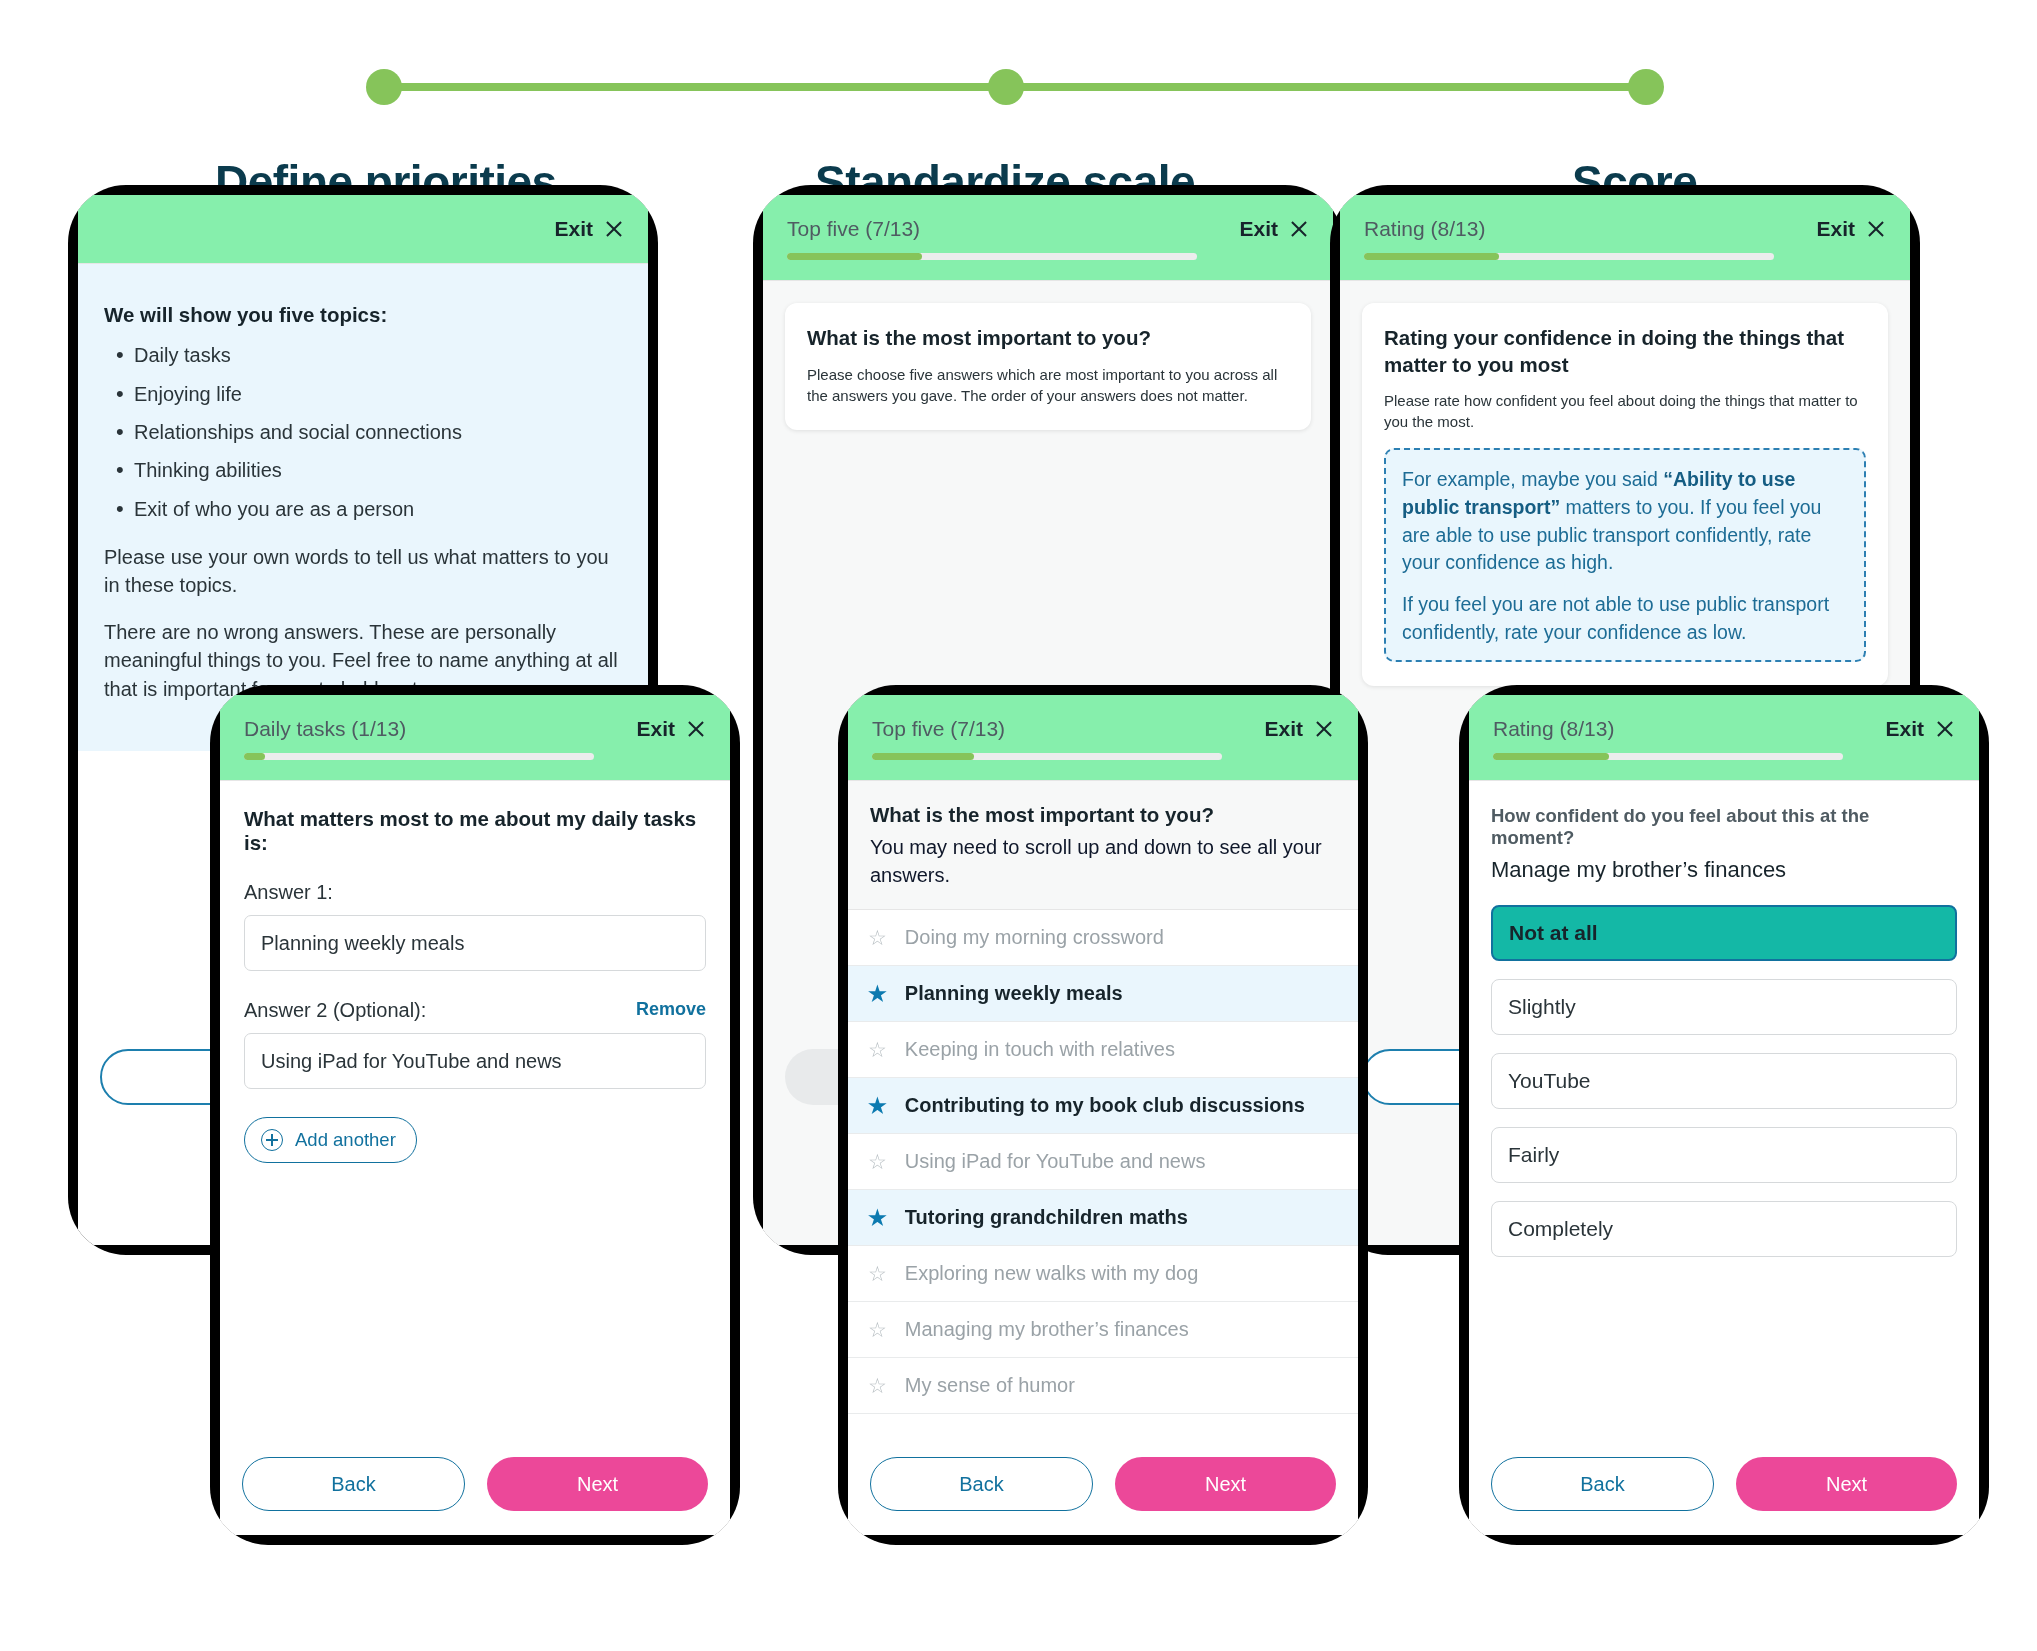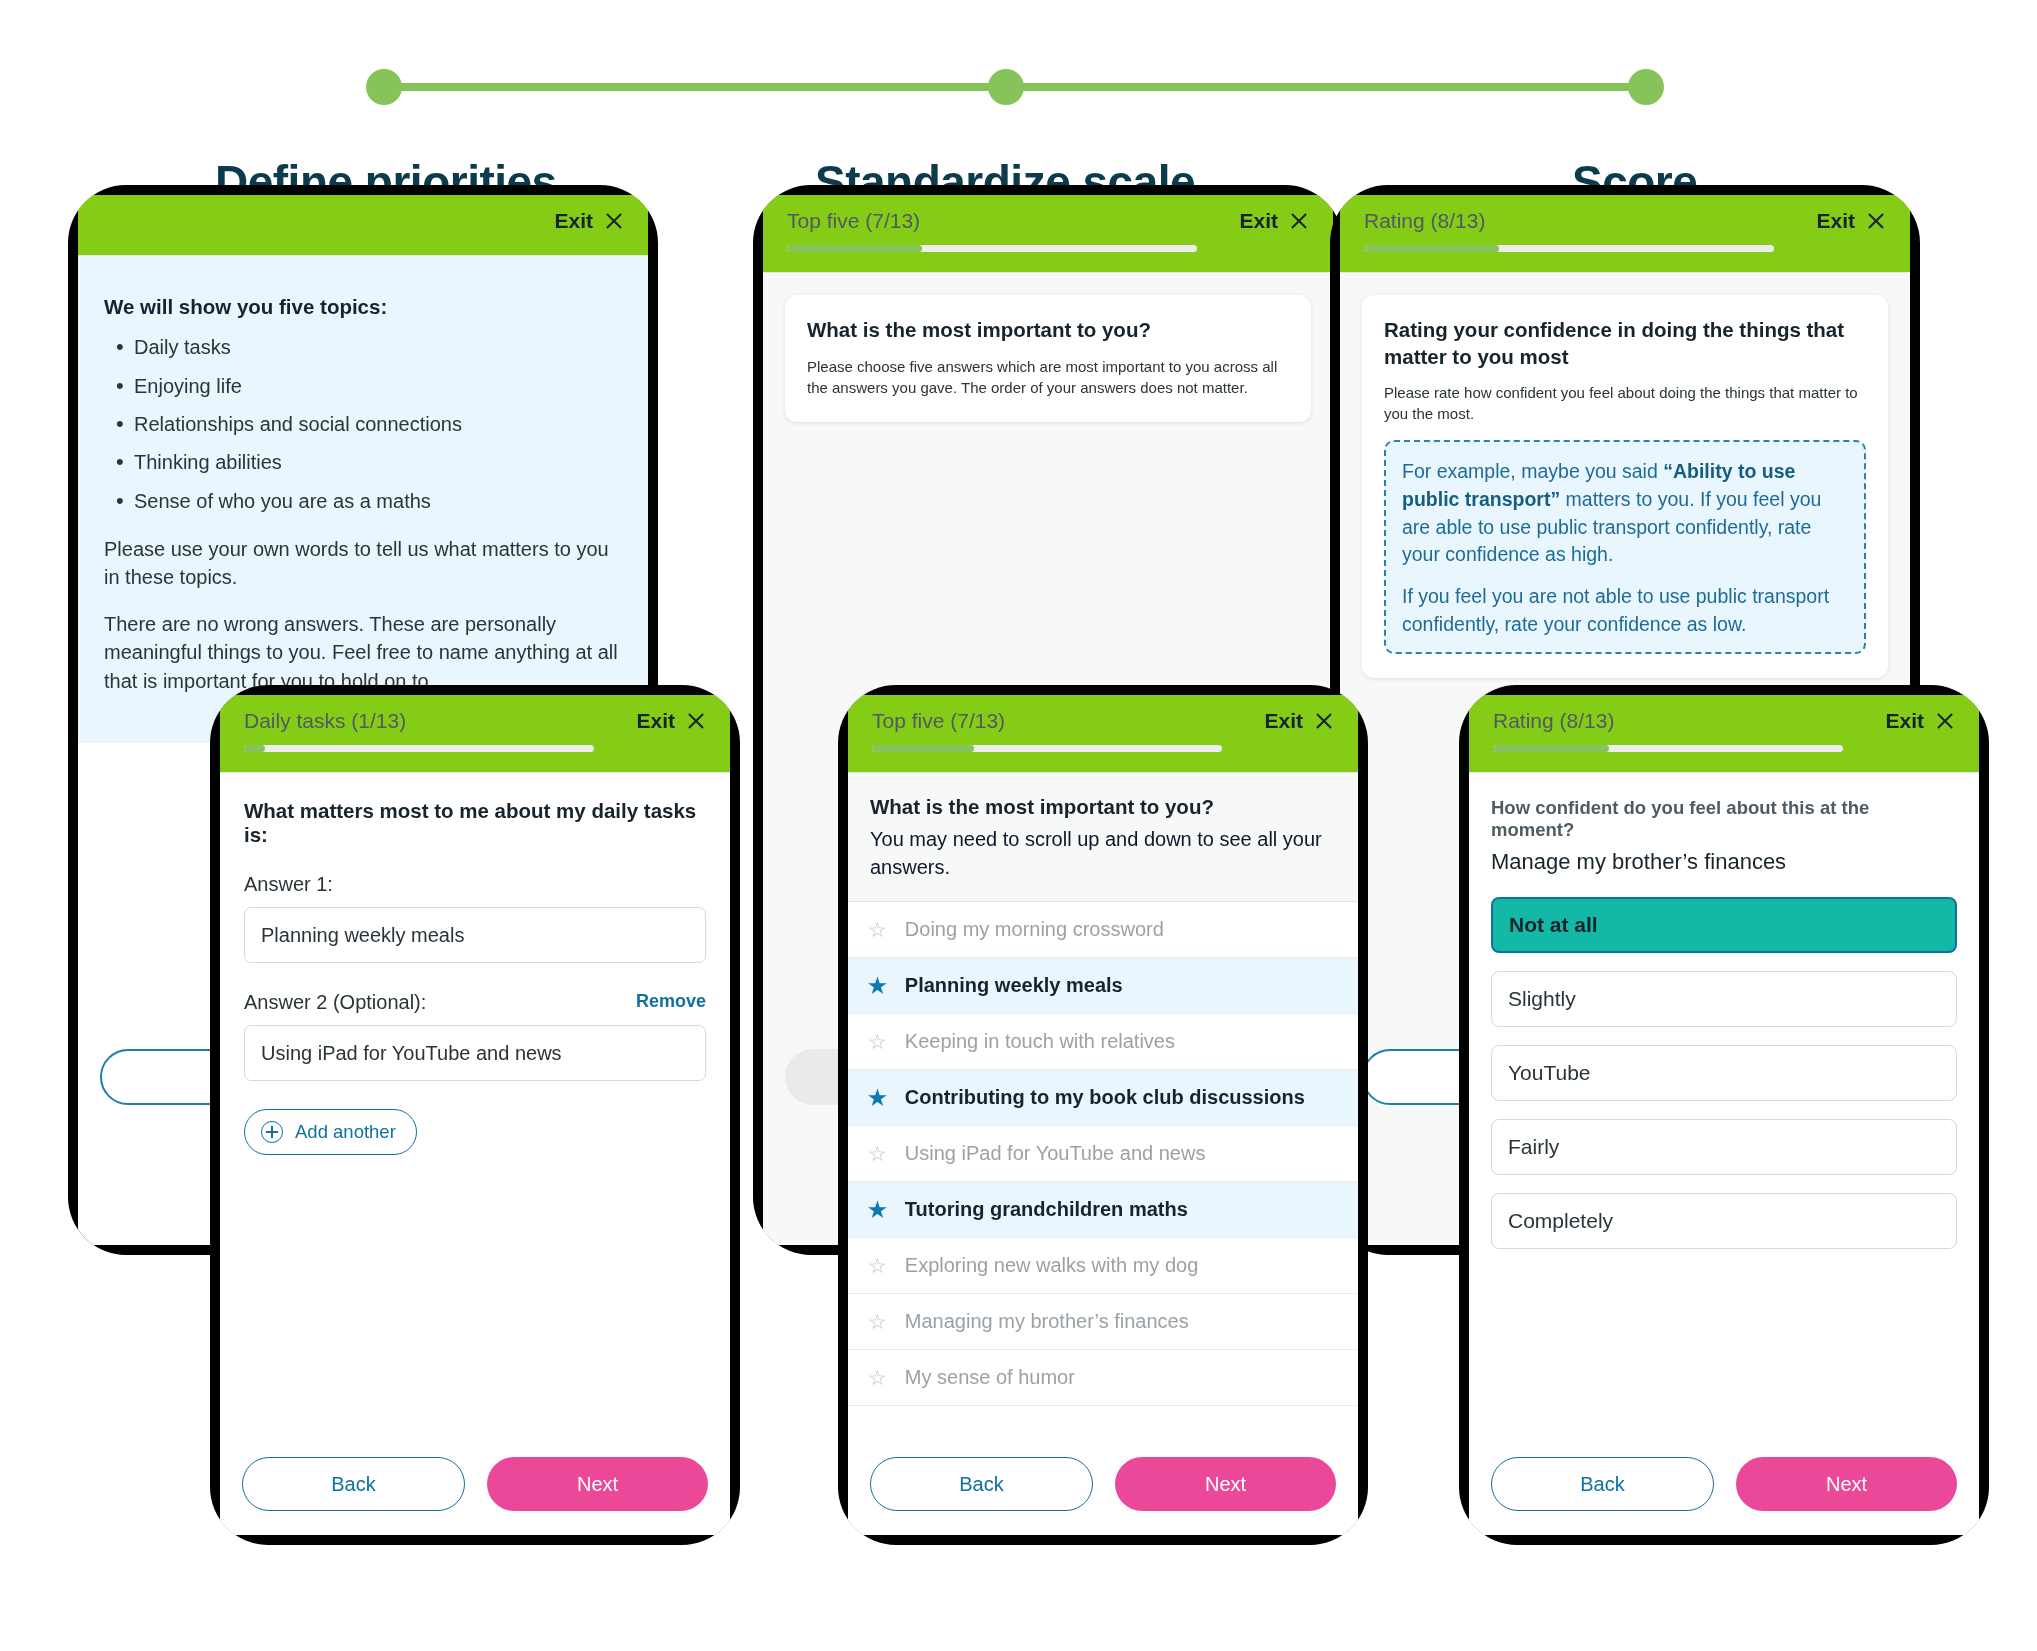--- a/index.html
+++ b/index.html
@@ -40,21 +40,21 @@
   .pb1 { left:68px;   top:185px; }
   .pb2 { left:753px;  top:185px; }
   .pb3 { left:1330px; top:185px; }
 
   .pf1 { left:210px;  top:685px; }
   .pf2 { left:838px;  top:685px; }
   .pf3 { left:1459px; top:685px; }
 
   
   .appbar {
-    background:#84cc16; padding:14px 24px 0 24px; position:relative;
+    background:#86efac; padding:22px 24px 0 24px; position:relative;
     border-bottom:1px solid #e6e6e6;
   }
   .appbar-row { display:flex; align-items:flex-start; justify-content:space-between; }
   .step-label { font-size:21px; color:#4f5b62; line-height:1.1; }
   .exit-wrap { display:flex; align-items:center; gap:11px; padding-bottom:2px; }
   .exit-text { font-size:21px; font-weight:bold; color:#17242b; }
   .x-icon { width:20px; height:20px; position:relative; display:inline-block; }
   .x-icon::before, .x-icon::after {
     content:""; position:absolute; left:0; top:9px; width:20px; height:2px; background:#17242b;
   }
@@ -189,21 +189,21 @@
         </div>
         <div class="pad-bottom"></div>
       </div>
       <div class="intro-panel">
         <h4>We will show you five topics:</h4>
         <ul>
           <li>Daily tasks</li>
           <li>Enjoying life</li>
           <li>Relationships and social connections</li>
           <li>Thinking abilities</li>
-          <li>Sense of who you are as a maths</li>
+          <li>Exit of who you are as a person</li>
         </ul>
         <p>Please use your own words to tell us what matters to you in these topics.</p>
         <p>There are no wrong answers. These are personally meaningful things to you. Feel free to name anything at all that is important for you to hold on to.</p>
       </div>
       <div class="ghost-btn"></div>
     </div>
   </div>
 
   <div class="phone back pb2">
     <div class="screen">

